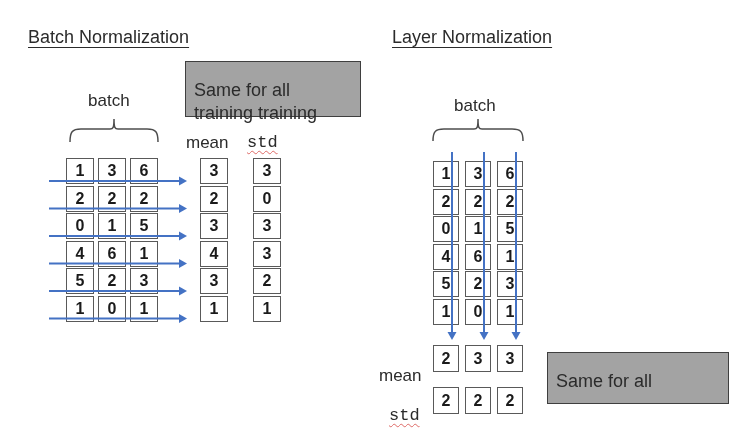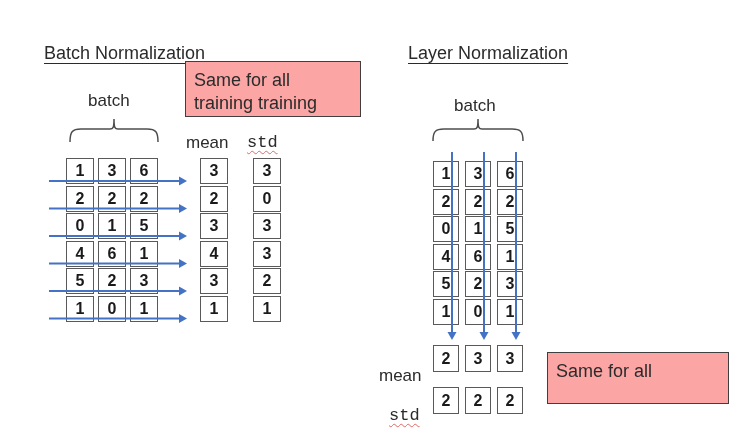--- a/index.html
+++ b/index.html
@@ -7,21 +7,21 @@
     position: relative;
     width: 743px;
     height: 433px;
     background: #ffffff;
     font-family: "Liberation Sans", sans-serif;
     color: #2b2b2b;
     overflow: hidden;
   }
   .title {
     position: absolute;
-    margin: 16px;
+    margin: 0;
     font-size: 18px;
     font-weight: normal;
     color: #2b2b2b;
     text-decoration: underline;
     text-decoration-thickness: 1.2px;
     text-underline-offset: 4px;
     white-space: nowrap;
   }
   .label {
     position: absolute;
@@ -35,25 +35,25 @@
     text-decoration-style: wavy;
     text-decoration-color: #de6a66;
     text-decoration-thickness: 1px;
     text-underline-offset: 3px;
     font-family: Liberation Mono, monospace;
   }
   .note-box {
     position: absolute;
     border: 1.5px solid #3f3f3f;
     box-sizing: border-box;
-    padding: 7px 8px;
+    padding: 17px 8px;
     font-size: 18px;
     line-height: 23px;
     color: #2b2b2b;
-    background: #fca5a5;
+    background: #a3a3a3;
   }
   .grid { position: absolute; display: grid; }
   .bn-matrix  { grid-template-columns: repeat(3, 28px); grid-auto-rows: 26px; column-gap: 4px; row-gap: 1.5px; }
   .col-grid   { grid-template-columns: 28px;            grid-auto-rows: 26px; row-gap: 1.5px; }
   .ln-matrix  { grid-template-columns: repeat(3, 26px); grid-auto-rows: 26px; column-gap: 6px; row-gap: 1.5px; }
   .row-grid   { grid-template-columns: repeat(3, 26px); grid-auto-rows: 27px; column-gap: 6px; }
   .cell {
     border: 1.4px solid #595959;
     box-sizing: border-box;
     background: #ffffff;

